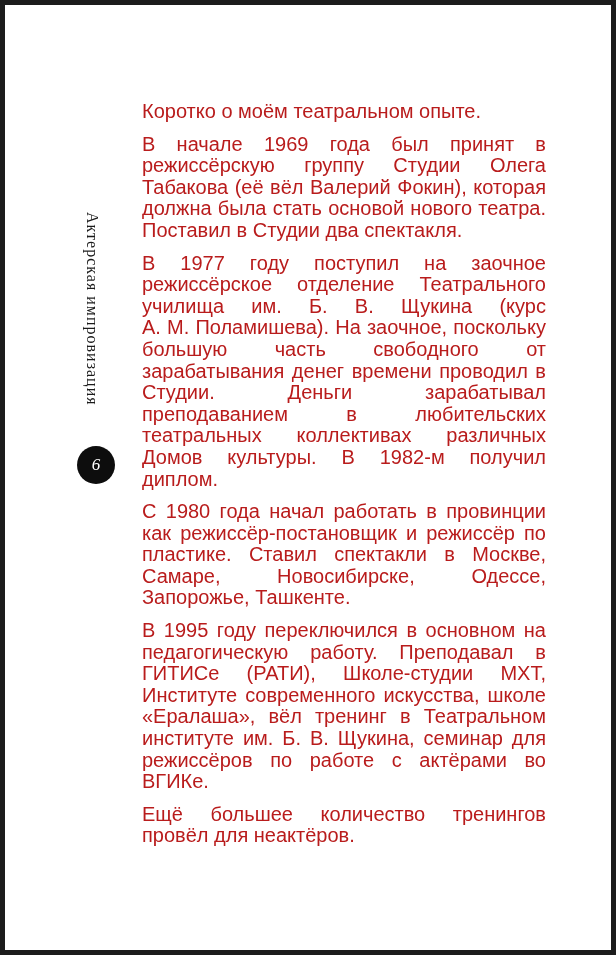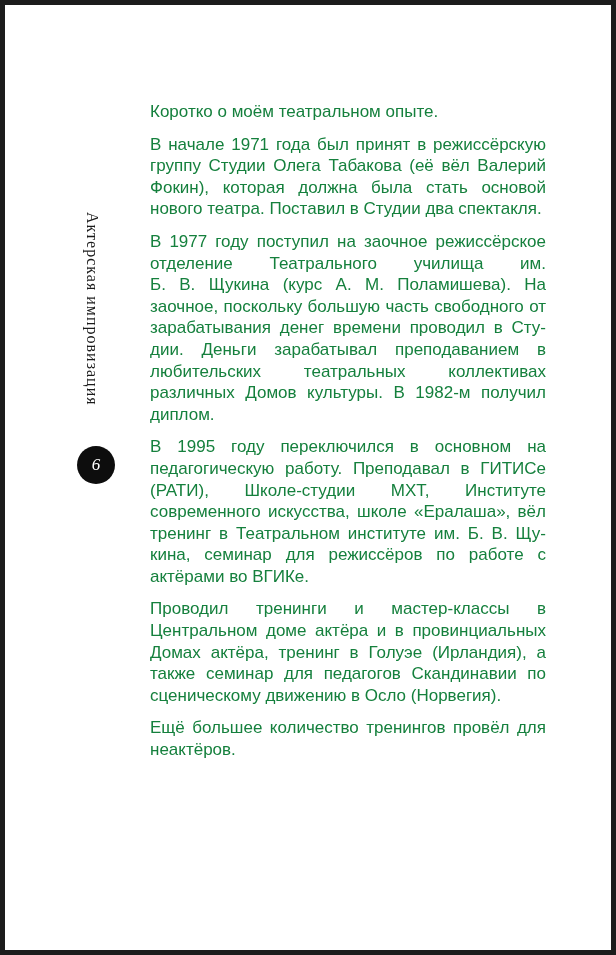--- a/index.html
+++ b/index.html
@@ -52,42 +52,42 @@
     line-height: 1;
     transform: translateY(-1px);
   }
   .content {
     position: absolute;
     left: 133px;
     top: 96px;
     width: 408px;
   }
   .content p {
-    margin: 0 0 11px 12px;
-    font-size: 17px;
+    margin: 0 0 11px 4px;
+    font-size: 20px;
     line-height: 21.6px;
     text-align: justify;
-    color: #15803d;
+    color: #b91c1c;
     hyphens: manual;
     -webkit-hyphens: manual;
   }
 </style>
 </head>
 <body>
 
 <div class="page">
 
   <div class="spine-title">Актерская импровизация</div>
 
   <div class="page-badge">
     <span>6</span>
   </div>
 
   <div class="content">
     <p>Коротко о моём театральном опыте.</p>
-    <p>В начале 1971 года был принят в режиссёрскую группу Студии Олега Табакова (её вёл Валерий Фокин), кото­рая должна была стать основой нового театра. Поставил в Студии два спектакля.</p>
+    <p>В начале 1969 года был принят в режиссёрскую группу Студии Олега Табакова (её вёл Валерий Фокин), кото­рая должна была стать основой нового театра. Поставил в Студии два спектакля.</p>
     <p>В 1977 году поступил на заочное режиссёрское отделение Театрального училища им. Б.&nbsp;В.&nbsp;Щукина (курс А.&nbsp;М.&nbsp;Пола­мишева). На заочное, поскольку большую часть свобод­ного от зарабатывания денег времени проводил в Сту­дии. Деньги зарабатывал преподаванием в любительских театральных коллективах различных Домов культуры. В 1982-м получил диплом.</p>
+    <p>С 1980 года начал работать в провинции как режиссёр-постановщик и режиссёр по пластике. Ставил спектакли в Москве, Самаре, Новосибирске, Одессе, Запорожье, Ташкенте.</p>
     <p>В 1995 году переключился в основном на педагогическую работу. Преподавал в ГИТИСе (РАТИ), Школе-студии МХТ, Институте современного искусства, школе «Ера­лаша», вёл тренинг в Театральном институте им. Б.&nbsp;В.&nbsp;Щу­кина, семинар для режиссёров по работе с актёрами во ВГИКе.</p>
-    <p>Проводил тренинги и мастер-классы в Центральном доме актёра и в провинциальных Домах актёра, тренинг в Го­луэе (Ирландия), а также семинар для педагогов Скан­динавии по сценическому движению в Осло (Норвегия).</p>
     <p>Ещё большее количество тренингов провёл для неактё­ров.</p>
   </div>
 
 </div>
 
 </body></html>

